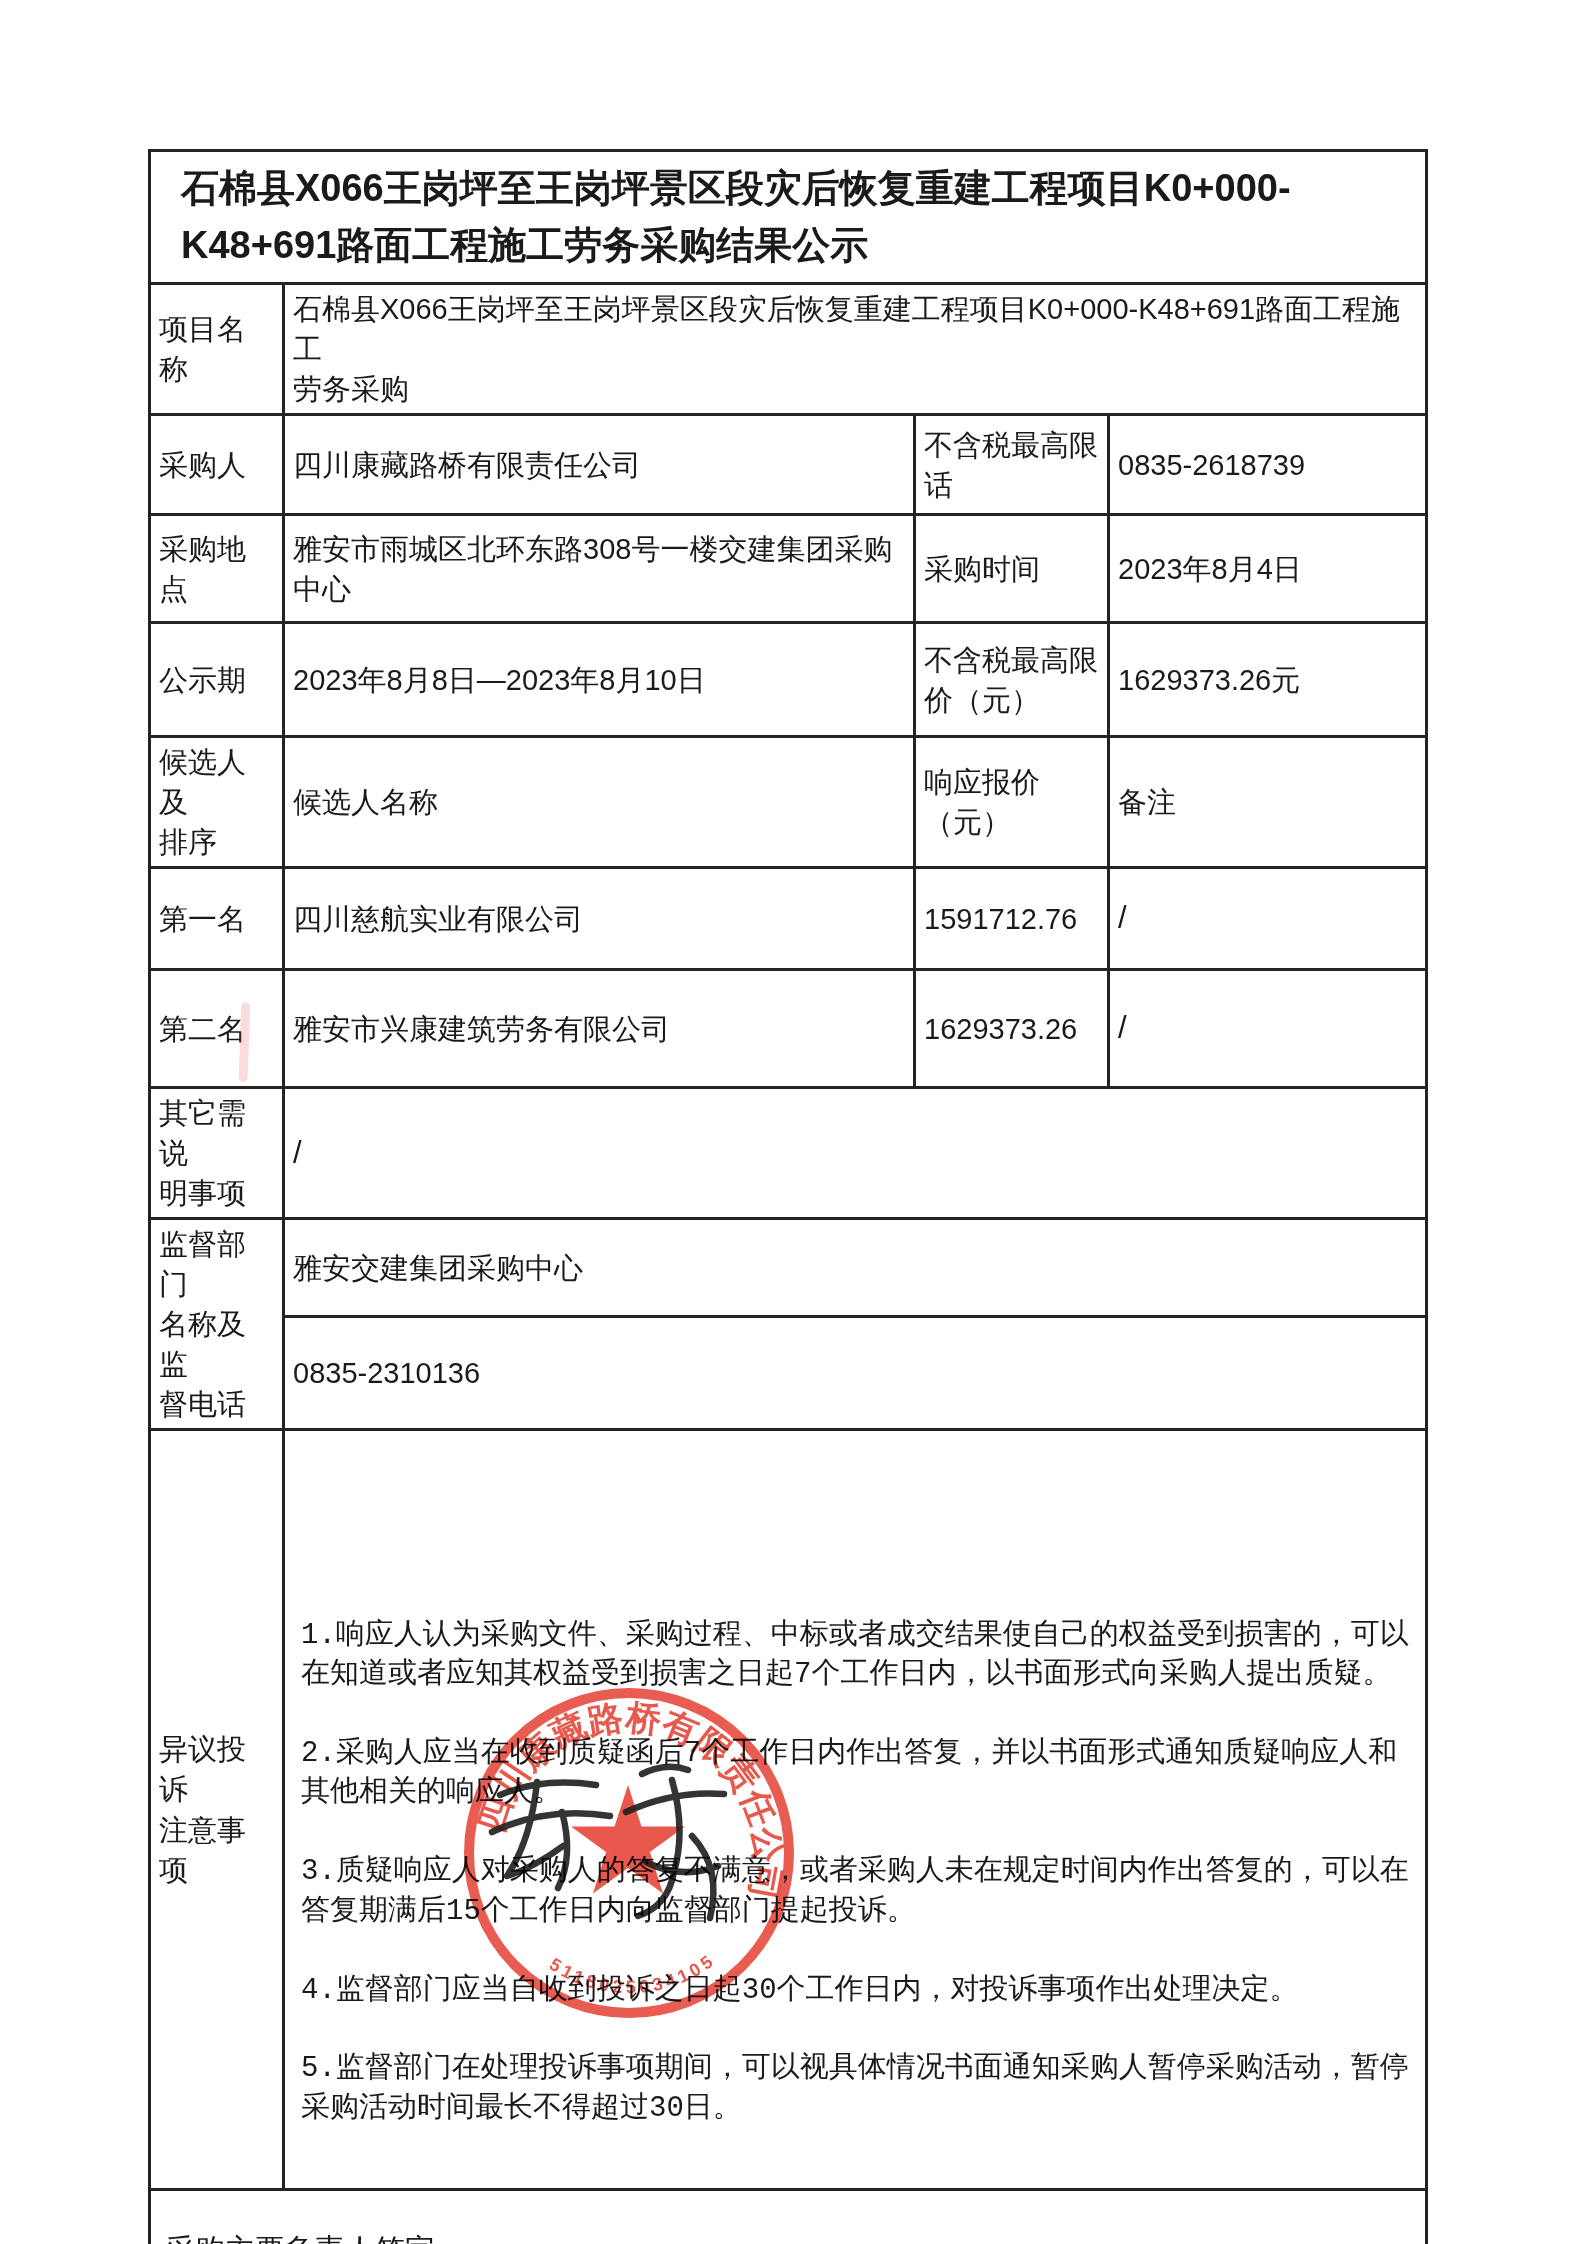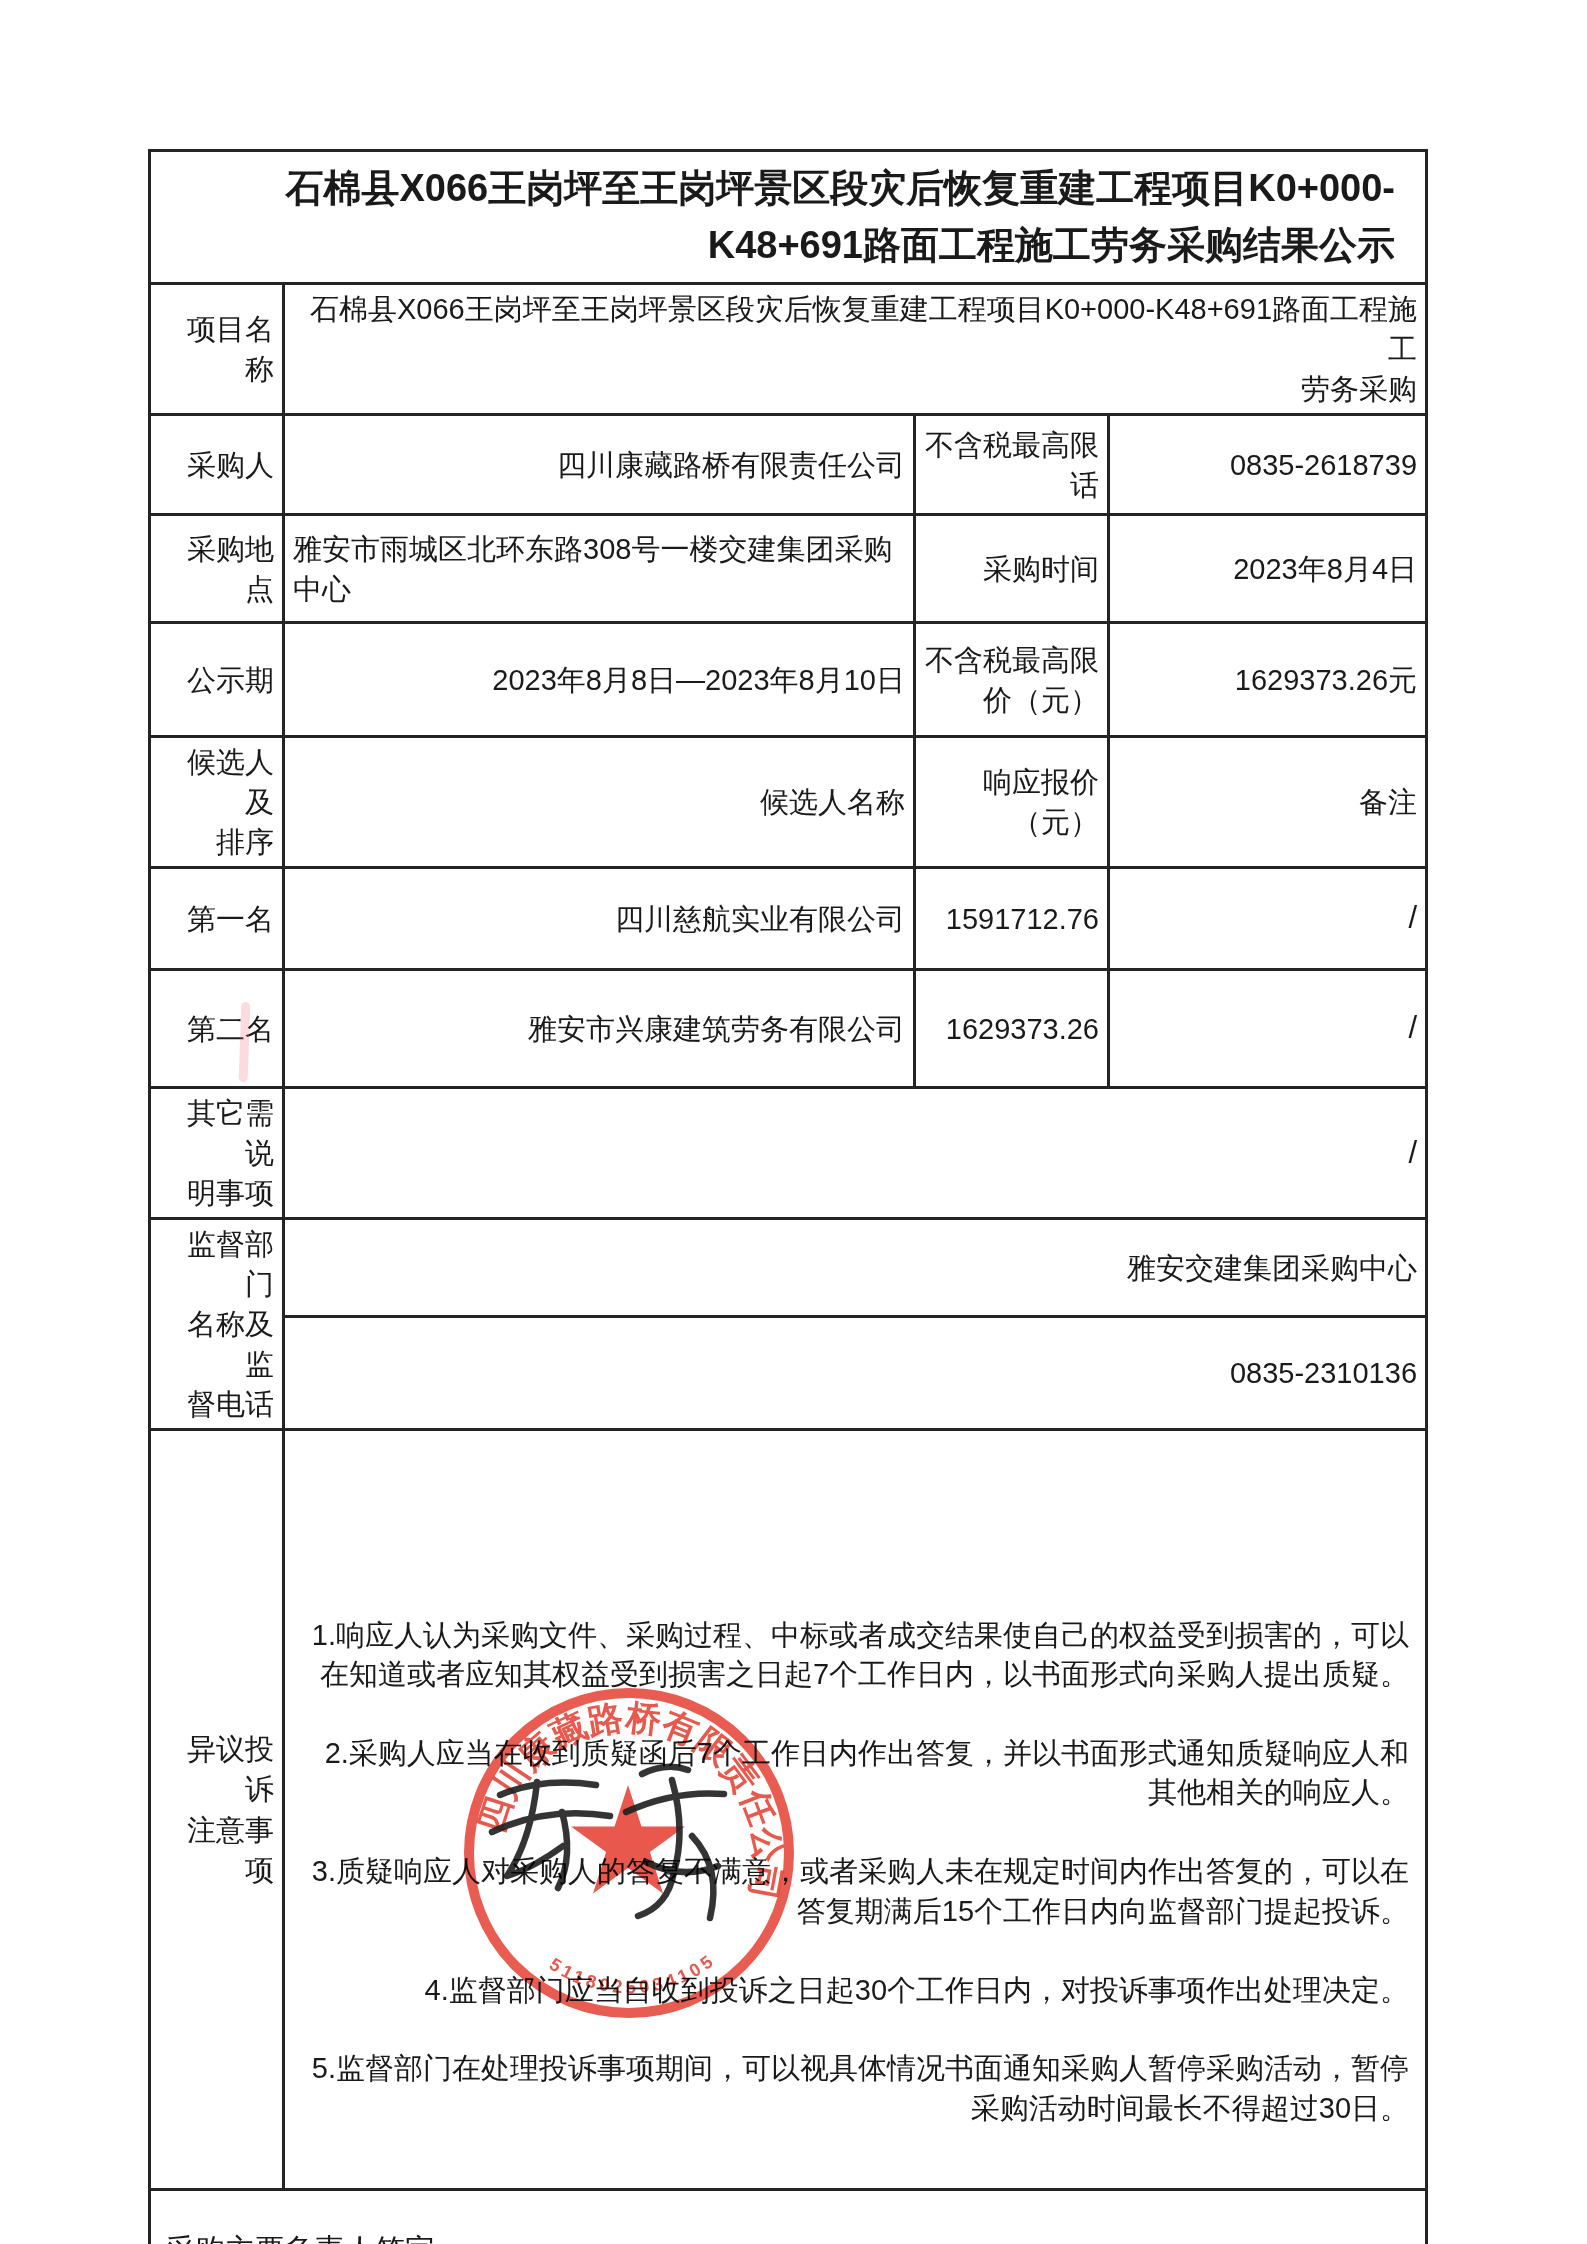--- a/index.html
+++ b/index.html
@@ -14,40 +14,41 @@
   }
   .doc-table {
     position: absolute;
     left: 148px; top: 149px;
     width: 1277px;
     border-collapse: collapse;
     table-layout: fixed;
   }
   .doc-table td {
     border: 3px solid #242424;
-    text-align: right;
+    text-align: left;
     vertical-align: middle;
     padding: 4px 8px;
     font-size: 29px;
     line-height: 1.38;
     white-space: pre-line;
     word-break: break-all;
   }
   .title-cell {
     font-size: 38px !important;
     font-weight: bold;
     line-height: 1.5 !important;
     padding: 8px 30px !important;
   }
   .left { text-align: left !important; margin-top: 44px; }
   .objection-cell {
     text-align: left;
     vertical-align: top !important;
     padding: 145px 16px 20px 16px !important;
     line-height: 1.36 !important;
+    font-family: Liberation Mono, monospace;
   }
   .objection-cell div { margin: 0; }
   .sig-cell {
     text-align: left !important;
     padding-left: 14px !important;
     font-size: 30px !important;
   }
   .slash { font-size: 31px !important; }
   .stamp {
     position: absolute;

